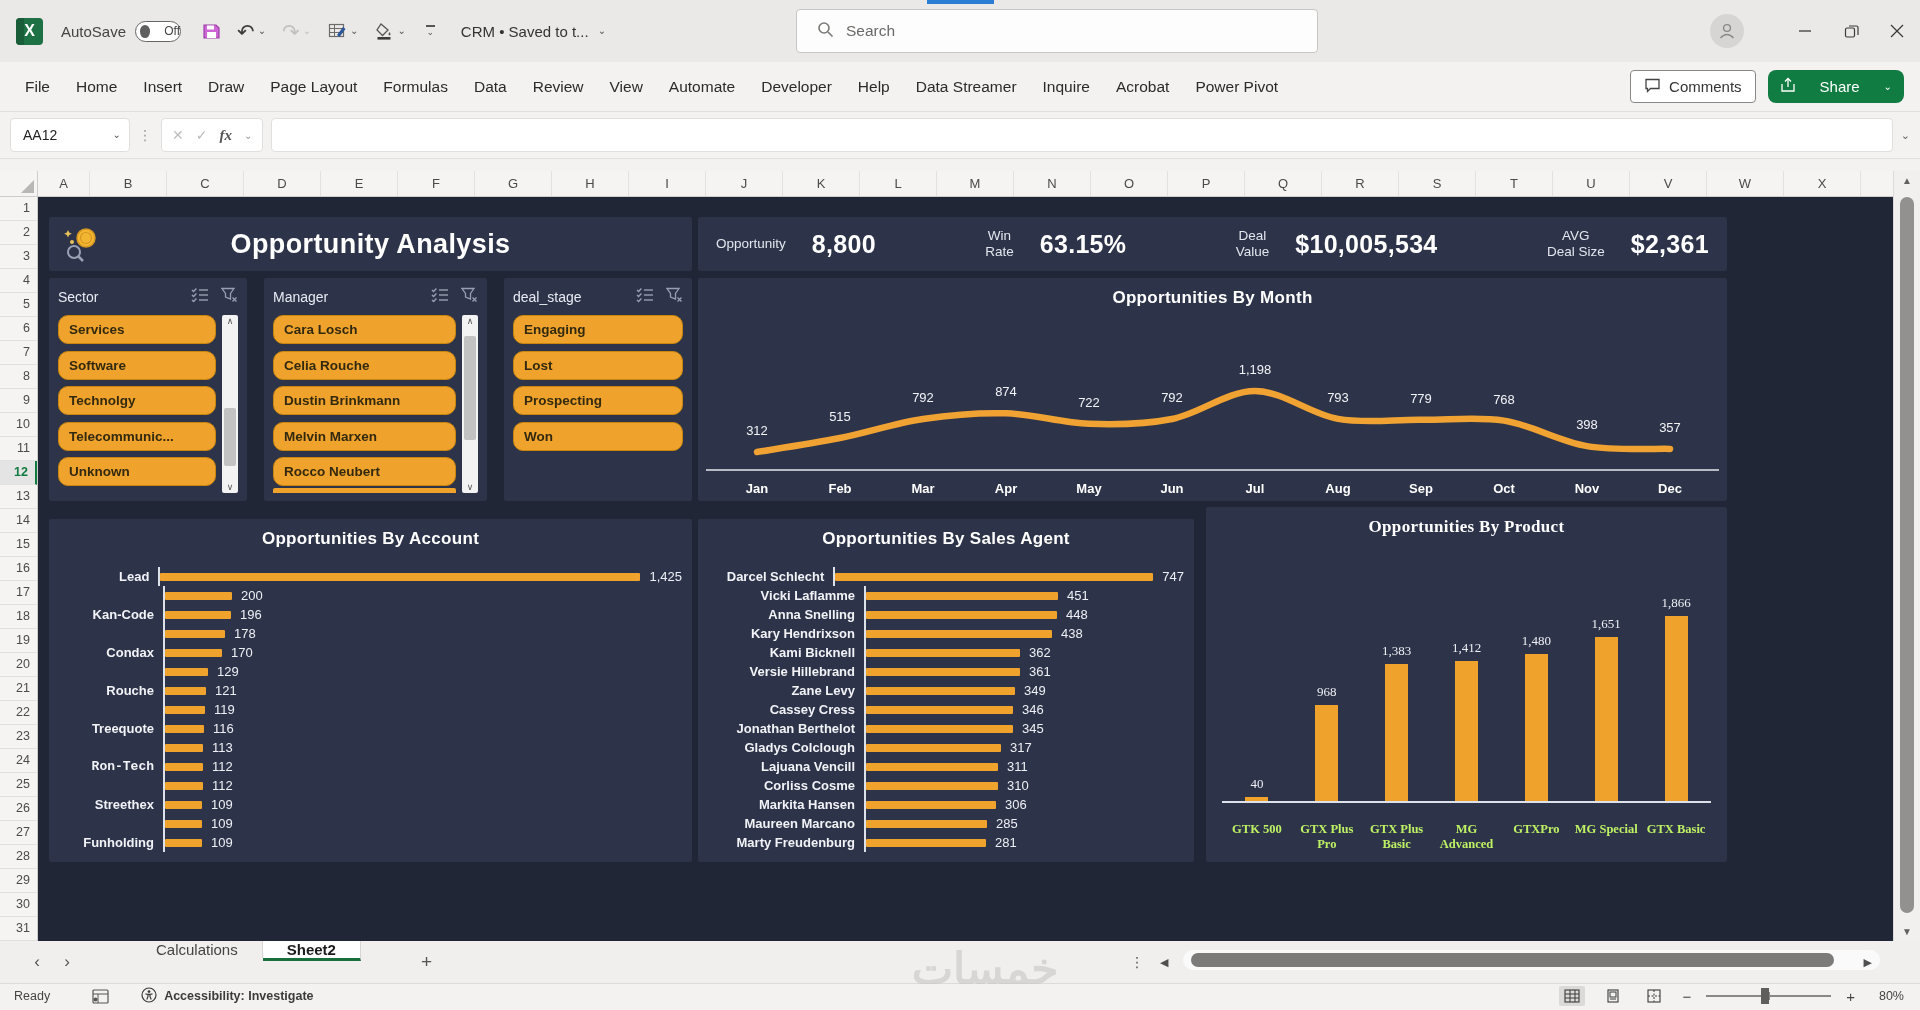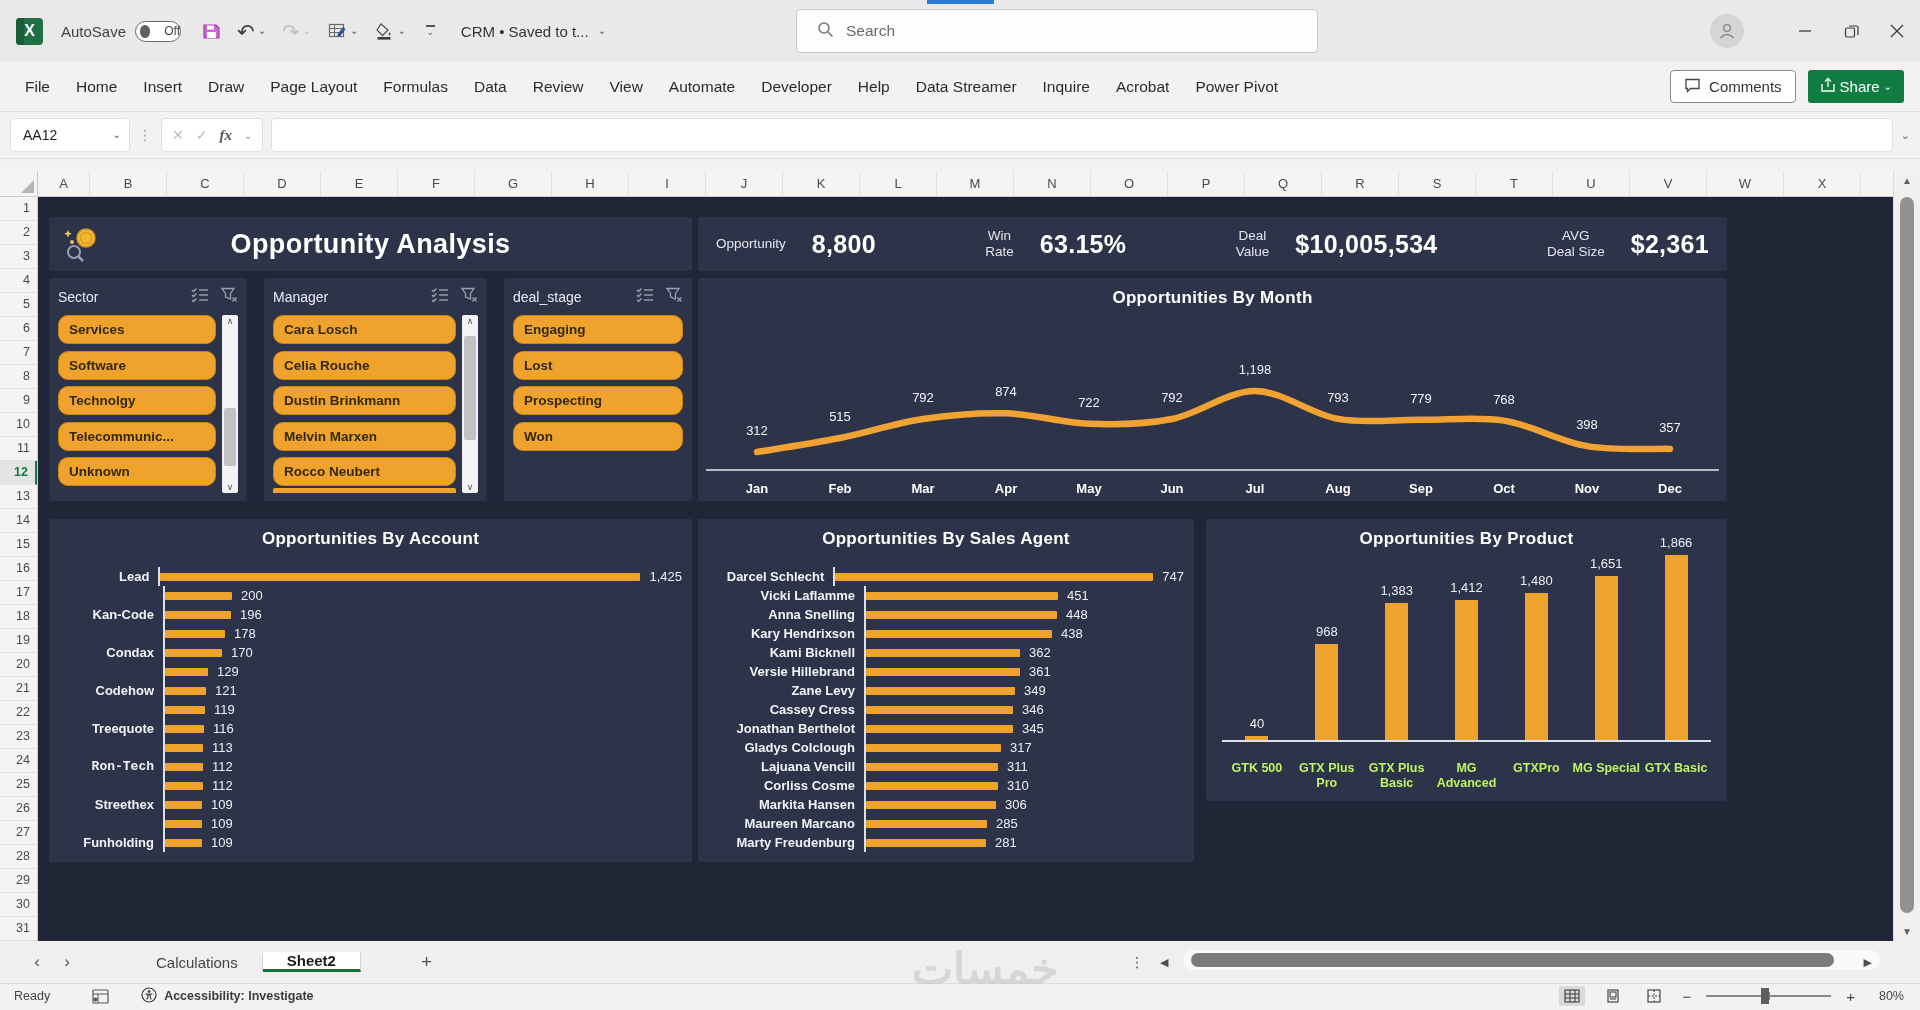--- a/index.html
+++ b/index.html
@@ -33,21 +33,21 @@
   .searchbox { position:absolute; left:796px; top:9px; width:522px; height:44px; background:#fdfdfd; border:1px solid #c8c6c4; border-radius:4px; display:flex; align-items:center; padding-left:20px; gap:12px; }
   .searchbox span { font-size:15.5px; color:#6b6968; }
   .win-controls { position:absolute; right:0; top:0; height:62px; display:flex; align-items:center; }
   .avatar { width:34px; height:34px; border-radius:50%; background:#d7d5d3; display:flex; align-items:center; justify-content:center; margin-right:38px; }
   .wbtn { width:46px; height:62px; display:flex; align-items:center; justify-content:center; }
   
   .ribbonrow { height:50px; background:#f3f2f1; display:flex; align-items:center; padding-left:12px; border-bottom:1px solid #e1dfdd; position:relative; }
   .rtab { padding:0 13px; font-size:15.5px; color:#2b2b2b; cursor:default; }
   .ribbon-right { position:absolute; right:16px; display:flex; align-items:center; gap:12px; }
   .comments-btn { height:33px; background:#fff; border:1px solid #8a8886; border-radius:4px; display:flex; align-items:center; gap:8px; padding:0 13px; font-size:15px; color:#333; }
-  .share-btn { height:33px; background:#107c41; border-radius:3px; display:flex; align-items:center; gap:4px; padding:0 12px; font-size:15px; color:#fff; }
+  .share-btn { height:33px; background:#107c41; border-radius:8px; display:flex; align-items:center; gap:24px; padding:0 12px; font-size:15px; color:#fff; }
   
   .formularow { height:47px; background:#f3f2f1; display:flex; align-items:center; padding:0 10px; border-bottom:1px solid #e1dfdd; }
   .namebox { width:120px; height:34px; background:#fff; border:1px solid #e1dfdd; border-radius:4px; display:flex; align-items:center; padding:0 8px 0 12px; font-size:14px; color:#222; }
   .namebox .nb-label { flex:1; }
   .fdots { color:#999; font-size:14px; margin:0 8px; letter-spacing:1px; }
   .fbtns { display:flex; align-items:center; gap:12px; background:#fff; border:1px solid #e1dfdd; border-radius:4px; height:34px; padding:0 10px; }
   .fx-x { color:#bdbbb9; font-size:14px; }
   .fx-ck { color:#bdbbb9; font-size:14px; }
   .fx-fx { font-family:"Liberation Serif", serif; font-style:italic; font-weight:bold; font-size:15px; color:#555; }
   .fx-chev { font-size:10px; color:#9a9896; }
@@ -89,37 +89,37 @@
   .slitem { height:29px; margin-bottom:6.5px; background:#efa32d; border:1px solid #c8860f; border-radius:10px; display:flex; align-items:center; padding-left:10px; font-size:13.5px; font-weight:bold; color:#33290f; }
   .slpartial { position:absolute; bottom:0; left:0; right:0; height:5px; background:#efa32d; border-radius:2px 2px 0 0; }
   .slscroll { width:16px; margin-left:6px; background:#f3f3f3; border-radius:2px; position:relative; }
   .slthumb { position:absolute; left:2px; right:2px; background:#c2c2c2; border-radius:2px; }
   .slarrow { position:absolute; left:0; right:0; text-align:center; font-size:9px; color:#555; }
   #panel-month { left:660px; top:81px; width:1029px; height:223px; }
   .ctitle { text-align:center; padding-top:10px; font-size:17px; font-weight:bold; color:#fff; letter-spacing:.3px; }
   #month-svg { position:absolute; left:0; top:36px; }
   #panel-account { left:11px; top:322px; width:643px; height:343px; }
   #panel-agent { left:660px; top:322px; width:496px; height:343px; }
-  #panel-product { left:1168px; top:322px; width:521px; height:282px; }
+  #panel-product { left:1168px; top:310px; width:521px; height:355px;font-family:Liberation Serif, serif; }
   .hrows { position:absolute; left:14px; right:10px; top:48px; bottom:10px; display:flex; flex-direction:column; }
   .hrow { flex:1; display:flex; align-items:center; }
   .hlab { text-align:right; padding-right:9px; font-size:13px; font-weight:bold; color:#f2f3f7; white-space:nowrap; }
   .hplot { flex:1; align-self:stretch; display:flex; align-items:center; border-left:2px solid #dde1ea; }
   .hbarr { height:8px; background:#efa32d; border-radius:1px; }
   .hval { margin-left:9px; font-size:13px; color:#eef0f5; }
   .pcols { position:absolute; left:16px; right:16px; bottom:59px; height:228px; display:flex; justify-content:space-evenly; align-items:flex-end; border-bottom:2px solid #dde1ea; }
   .pcol { display:flex; flex-direction:column; align-items:center; width:72px; }
   .pval { font-size:13px; color:#eef0f5; margin-bottom:5px; }
   .pbar { width:23px; background:#efa32d; }
   .plabels { position:absolute; left:16px; right:16px; bottom:11px; display:flex; justify-content:space-evenly; }
   .plab { width:72px; text-align:center; font-size:12.5px; font-weight:bold; color:#bef264; line-height:1.15; }
   
   .tabstrip { position:relative; height:43px; background:#f0efee; display:flex; align-items:center; border-bottom:1px solid #dddbd9; }
   .tsnav { width:30px; text-align:center; font-size:17px; color:#555; }
-  #sheettabs { display:flex; align-items:center; height:100%; margin-left:50px; }
+  #sheettabs { display:flex; align-items:flex-start; height:100%; margin-left:50px; }
   .stab { display:flex; align-items:center; padding:0 24px; font-size:15px; color:#444; border-right:1px solid #d8d6d4; }
   .stab.active { background:#fff; color:#1b1b1b; font-weight:bold; border-bottom:3px solid #17703c; border-right:1px solid #d8d6d4; }
   .addtab { margin-left:60px; font-size:19px; color:#555; }
   .watermark { position:absolute; left:845px; top:2px; width:280px; text-align:center; font-size:44px; font-weight:bold; color:#c9c6c3; opacity:.6; direction:rtl; }
   .tsdots { position:absolute; left:1130px; font-size:14px; color:#555; letter-spacing:-1px; }
   .hs-left { position:absolute; left:1160px; font-size:11px; color:#4f4f4f; }
   .hscroll { position:absolute; left:1183px; right:40px; top:9px; height:20px; background:#fbfafa; border-radius:10px; }
   .hthumb { position:absolute; left:8px; top:3px; width:643px; height:14px; background:#7d7b79; border-radius:7px; }
   .hs-right { position:absolute; right:48px; font-size:11px; color:#4f4f4f; }
   
@@ -564,21 +564,21 @@
             </div>
           </div>
           <div class="hrow">
             <span class="hlab" style="width: 100px;"></span>
             <div class="hplot">
               <div class="hbarr" style="width: 43px;"></div>
               <span class="hval">129</span>
             </div>
           </div>
           <div class="hrow">
-            <span class="hlab" style="width: 100px;">Codehow</span>
+            <span class="hlab" style="width: 100px;">Rouche</span>
             <div class="hplot">
               <div class="hbarr" style="width: 41px;"></div>
               <span class="hval">121</span>
             </div>
           </div>
           <div class="hrow">
             <span class="hlab" style="width: 100px;"></span>
             <div class="hplot">
               <div class="hbarr" style="width: 40px;"></div>
               <span class="hval">119</span>

